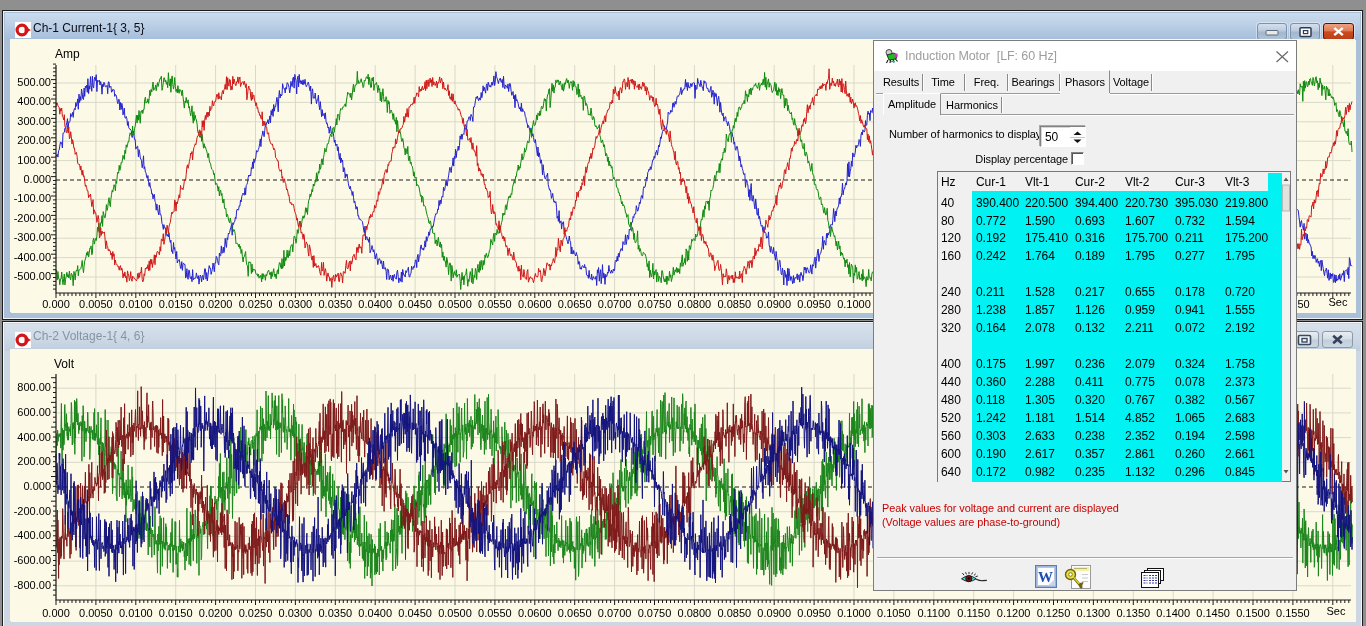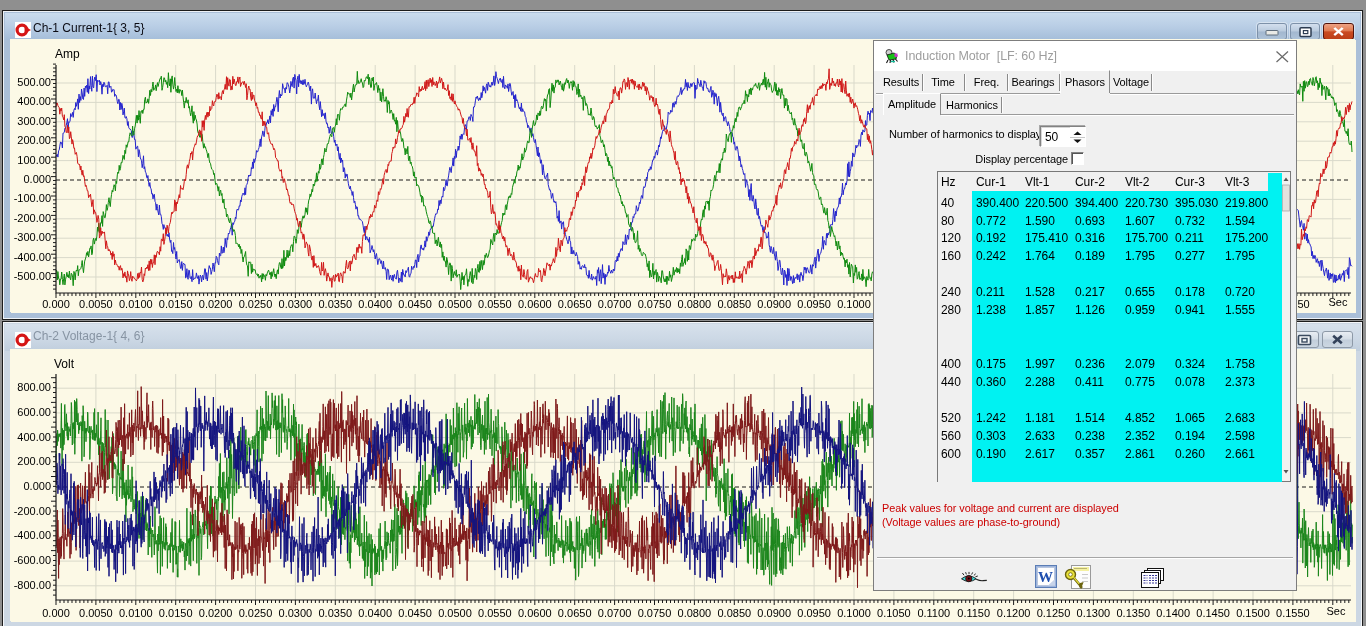--- a/index.html
+++ b/index.html
@@ -318,38 +318,56 @@
         </div>
         <div class="trow" style="top:131.2px">
           <span style="left:3px">280</span>
           <span style="left:38px">1.238</span>
           <span style="left:87px">1.857</span>
           <span style="left:137px">1.126</span>
           <span style="left:187px">0.959</span>
           <span style="left:237px">0.941</span>
           <span style="left:287px">1.555</span>
         </div>
+        <div class="trow" style="top:149.1px">
+          <span style="left:3px">320</span>
+          <span style="left:38px">0.164</span>
+          <span style="left:87px">2.078</span>
+          <span style="left:137px">0.132</span>
+          <span style="left:187px">2.211</span>
+          <span style="left:237px">0.072</span>
+          <span style="left:287px">2.192</span>
+        </div>
         <div class="trow" style="top:185.0px">
           <span style="left:3px">400</span>
           <span style="left:38px">0.175</span>
           <span style="left:87px">1.997</span>
           <span style="left:137px">0.236</span>
           <span style="left:187px">2.079</span>
           <span style="left:237px">0.324</span>
           <span style="left:287px">1.758</span>
         </div>
         <div class="trow" style="top:203.0px">
           <span style="left:3px">440</span>
           <span style="left:38px">0.360</span>
           <span style="left:87px">2.288</span>
           <span style="left:137px">0.411</span>
           <span style="left:187px">0.775</span>
           <span style="left:237px">0.078</span>
           <span style="left:287px">2.373</span>
         </div>
+        <div class="trow" style="top:220.9px">
+          <span style="left:3px">480</span>
+          <span style="left:38px">0.118</span>
+          <span style="left:87px">1.305</span>
+          <span style="left:137px">0.320</span>
+          <span style="left:187px">0.767</span>
+          <span style="left:237px">0.382</span>
+          <span style="left:287px">0.567</span>
+        </div>
         <div class="trow" style="top:238.9px">
           <span style="left:3px">520</span>
           <span style="left:38px">1.242</span>
           <span style="left:87px">1.181</span>
           <span style="left:137px">1.514</span>
           <span style="left:187px">4.852</span>
           <span style="left:237px">1.065</span>
           <span style="left:287px">2.683</span>
         </div>
         <div class="trow" style="top:256.9px">
@@ -362,20 +380,29 @@
           <span style="left:287px">2.598</span>
         </div>
         <div class="trow" style="top:274.8px">
           <span style="left:3px">600</span>
           <span style="left:38px">0.190</span>
           <span style="left:87px">2.617</span>
           <span style="left:137px">0.357</span>
           <span style="left:187px">2.861</span>
           <span style="left:237px">0.260</span>
           <span style="left:287px">2.661</span>
+        </div>
+        <div class="trow" style="top:292.8px">
+          <span style="left:3px">640</span>
+          <span style="left:38px">0.172</span>
+          <span style="left:87px">0.982</span>
+          <span style="left:137px">0.235</span>
+          <span style="left:187px">1.132</span>
+          <span style="left:237px">0.296</span>
+          <span style="left:287px">0.845</span>
         </div>
         <div id="tbl-sb"><svg width="8" height="308">
             <rect width="8" height="308" fill="#f2f2f0"></rect>
             <path d="M1.5 8 L4 4.5 L6.5 8 Z" fill="#555"></path>
             <path d="M1.5 297 L4 300.5 L6.5 297 Z" fill="#555"></path>
             <rect x="0.5" y="12" width="7" height="26" fill="#e2e2de" stroke="#aaa" stroke-width="0.8"></rect>
           </svg></div>
       </div>
       <div class="redtxt" style="top:461px">Peak values for voltage and current are displayed</div>
       <div class="redtxt" style="top:475px">(Voltage values are phase-to-ground)</div>

